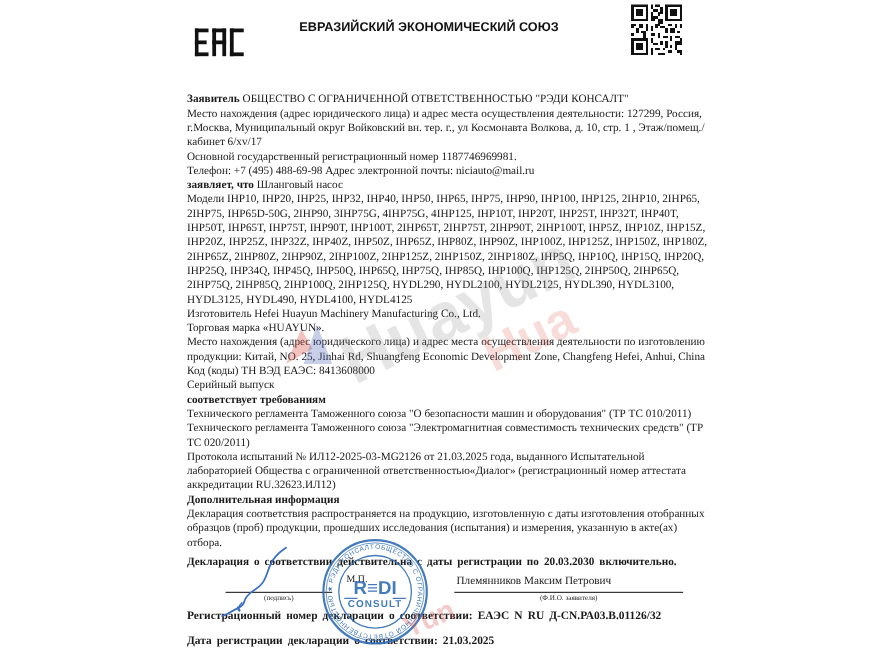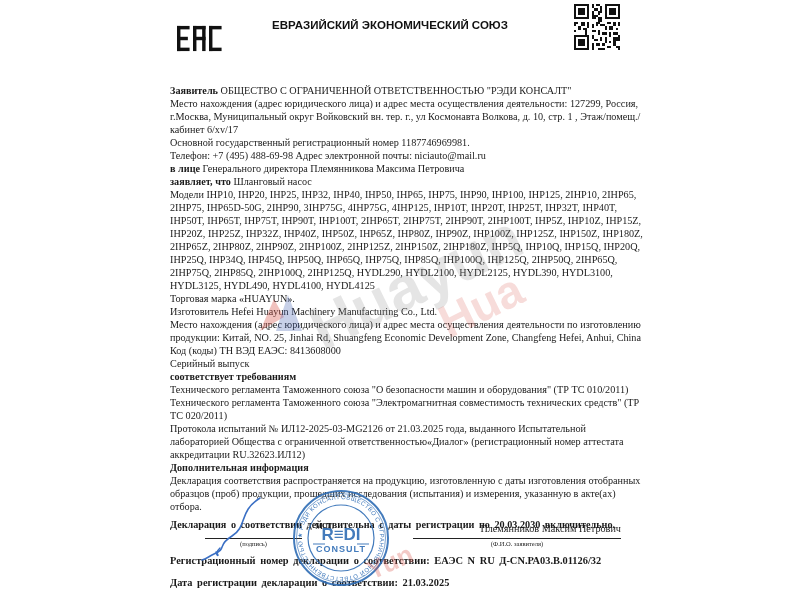--- a/index.html
+++ b/index.html
@@ -13,21 +13,21 @@
   .qr{position:absolute;left:572px;top:4px;width:50px;height:46px;}
   
   .content{position:absolute;left:170px;top:84px;width:476px;font-size:10.2px;line-height:13px;}
   .content p{margin:0;padding:0;}
   .content p b{font-weight:bold;text-align:right;}
   .p-valid{margin-top:5px !important;word-spacing:2px;}
   
   .sig-line{position:absolute;border-top:1px solid #222;height:0;}
   .sig-caption{position:absolute;font-size:6.5px;color:#222;text-align:center;}
   .mp{position:absolute;left:315px;top:521px;font-size:9px;z-index:1;}
-  .fio-name{position:absolute;left:415px;top:523px;width:206px;text-align:right;font-size:10.2px;}
+  .fio-name{position:absolute;left:415px;top:523px;width:206px;text-align:left;font-size:10.2px;}
   .squiggle{position:absolute;left:198px;top:496px;width:72px;height:66px;z-index:3;}
   .stamp{position:absolute;left:291px;top:488px;width:100px;height:100px;z-index:2;opacity:.9;}
   
   .footer-line{position:absolute;left:170px;font-weight:bold;font-size:10.4px;word-spacing:2px;}
   .footer-reg{top:555px;}
   .footer-date{top:577px;}
   
   .wm{position:absolute;pointer-events:none;font-family:"Liberation Sans",sans-serif;
       font-weight:bold;transform-origin:left top;white-space:nowrap;z-index:4;}
   .wm-gray{left:298px;top:300px;font-size:62px;transform:rotate(-26deg);color:rgba(135,135,135,0.22);}
@@ -78,25 +78,24 @@
         <rect x="2" y="16" width="3" height="3"></rect>
       <path d="M8 0h1v2h-1zM10 0h2v1h-2zM9 2h2v1h-2zM8 3h1v2h2v1h-3zM11 3h1v2h-1zM12 1h1v3h-1zM8 6h2v1h-2zM11 6h2v2h-1v1h-2v-1h1zM0 8h2v1h-1v1h-1zM3 8h2v2h-2zM6 8h1v3h-1zM2 10h1v2h-1zM4 11h2v1h-2zM0 12h1v1h-1zM5 12h1v2h-1zM8 9h1v2h-1zM10 9h1v1h-1zM12 9h2v1h-2zM15 8h2v1h-2zM18 8h1v2h-1zM20 8h1v2h-1zM14 10h1v2h-1zM16 10h2v2h-2zM19 11h1v1h-1zM8 12h2v1h-2zM11 12h1v2h-1zM13 13h2v1h-2zM16 13h1v2h-1zM18 13h2v1h-2zM8 14h1v2h-1zM9 16h2v1h-2zM12 15h1v2h-1zM14 15h1v3h-1zM18 15h2v2h-1v2h-1zM20 14h1v3h-1zM8 18h1v3h-1zM10 18h2v1h-2zM11 20h3v1h-3zM13 18h1v1h-1zM15 19h2v1h-2zM16 17h1v1h-1zM19 19h2v1h-2zM20 20h1v1h-1z"></path>
     </g>
   </svg>
 
   <div class="content">
     <p><b>Заявитель</b><span> ОБЩЕСТВО С ОГРАНИЧЕННОЙ ОТВЕТСТВЕННОСТЬЮ "РЭДИ КОНСАЛТ"</span></p>
     <p><span>Место нахождения (адрес юридического лица) и адрес места осуществления деятельности: 127299, Россия, г.Москва, Муниципальный округ Войковский вн. тер. г., ул Космонавта Волкова, д. 10, стр. 1 , Этаж/помещ./кабинет 6/xv/17</span></p>
     <p><span>Основной государственный регистрационный номер 1187746969981.</span></p>
     <p><span>Телефон: +7 (495) 488-69-98 Адрес электронной почты: niciauto@mail.ru</span></p>
-    <p><b>в лице</b><span> Генерального директора Племянникова Максима Петровича</span></p>
     <p><b>заявляет, что</b><span> Шланговый насос</span></p>
     <p><span>Модели IHP10, IHP20, IHP25, IHP32, IHP40, IHP50, IHP65, IHP75, IHP90, IHP100, IHP125, 2IHP10, 2IHP65, 2IHP75, IHP65D-50G, 2IHP90, 3IHP75G, 4IHP75G, 4IHP125, IHP10T, IHP20T, IHP25T, IHP32T, IHP40T, IHP50T, IHP65T, IHP75T, IHP90T, IHP100T, 2IHP65T, 2IHP75T, 2IHP90T, 2IHP100T, IHP5Z, IHP10Z, IHP15Z, IHP20Z, IHP25Z, IHP32Z, IHP40Z, IHP50Z, IHP65Z, IHP80Z, IHP90Z, IHP100Z, IHP125Z, IHP150Z, IHP180Z, 2IHP65Z, 2IHP80Z, 2IHP90Z, 2IHP100Z, 2IHP125Z, 2IHP150Z, 2IHP180Z, IHP5Q, IHP10Q, IHP15Q, IHP20Q, IHP25Q, IHP34Q, IHP45Q, IHP50Q, IHP65Q, IHP75Q, IHP85Q, IHP100Q, IHP125Q, 2IHP50Q, 2IHP65Q, 2IHP75Q, 2IHP85Q, 2IHP100Q, 2IHP125Q, HYDL290, HYDL2100, HYDL2125, HYDL390, HYDL3100, HYDL3125, HYDL490, HYDL4100, HYDL4125</span></p>
+    <p><span>Изготовитель Hefei Huayun Machinery Manufacturing Co., Ltd.</span></p>
     <p><span>Торговая марка «HUAYUN».</span></p>
-    <p><span>Изготовитель Hefei Huayun Machinery Manufacturing Co., Ltd.</span></p>
     <p><span>Место нахождения (адрес юридического лица) и адрес места осуществления деятельности по изготовлению продукции: Китай, NO. 25, Jinhai Rd, Shuangfeng Economic Development Zone, Changfeng Hefei, Anhui, China</span></p>
     <p><span>Код (коды) ТН ВЭД ЕАЭС: 8413608000</span></p>
     <p><span>Серийный выпуск</span></p>
     <p><b>соответствует требованиям</b></p>
     <p><span>Технического регламента Таможенного союза "О безопасности машин и оборудования" (ТР ТС 010/2011)</span></p>
     <p><span>Технического регламента Таможенного союза "Электромагнитная совместимость технических средств" (ТР ТС 020/2011)</span></p>
     <p><span>Протокола испытаний № ИЛ12-2025-03-MG2126 от 21.03.2025 года, выданного Испытательной лабораторией Общества с ограниченной ответственностью«Диалог» (регистрационный номер аттестата аккредитации RU.32623.ИЛ12)</span></p>
     <p><b>Дополнительная информация</b></p>
     <p><span>Декларация соответствия распространяется на продукцию, изготовленную с даты изготовления отобранных образцов (проб) продукции, прошедших исследования (испытания) и измерения, указанную в акте(ах) отбора.</span></p>
     <p class="p-valid"><b>Декларация о соответствии действительна с даты регистрации по 20.03.2030 включительно.</b></p>

